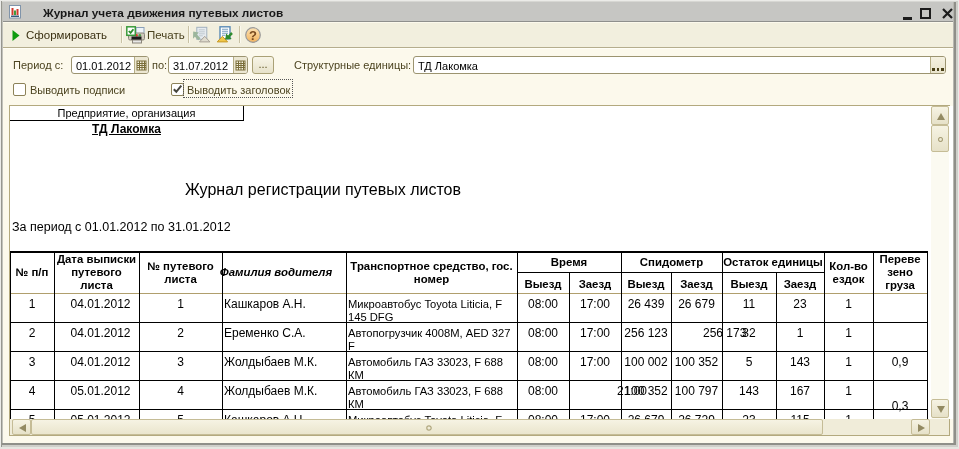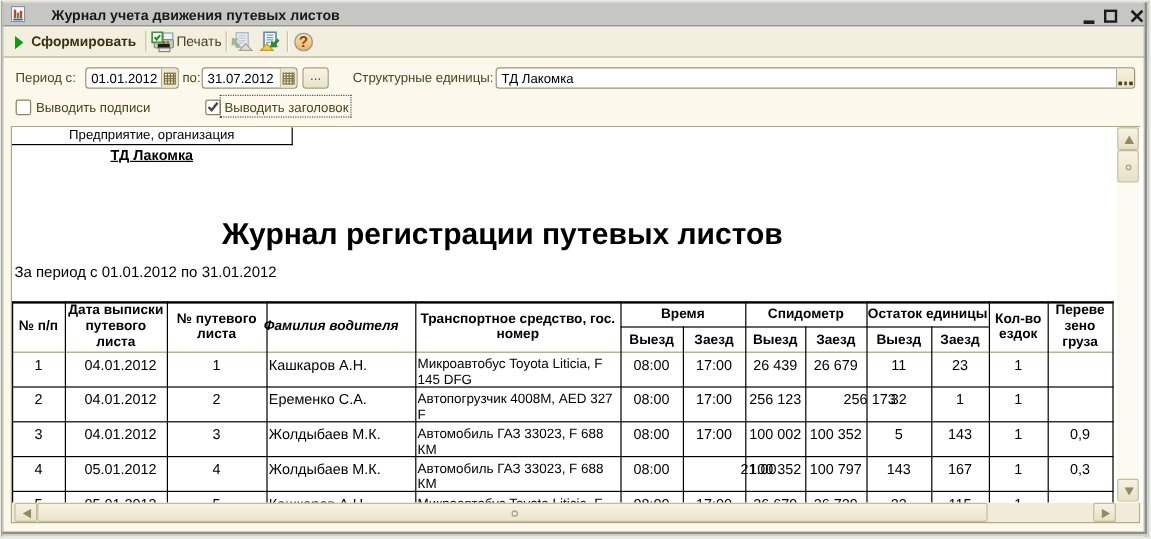--- a/index.html
+++ b/index.html
@@ -6,21 +6,21 @@
 html,body { width:959px; height:449px; overflow:hidden; }
 body { font-family:"Liberation Sans", sans-serif; position:relative; background:#fcf9ec; }
 .abs { position:absolute; }
 
 #frame { position:absolute; inset:0; background:#fcf9ec; }
 #titlebar { position:absolute; left:2px; top:2px; right:2px; height:20px; background:#c6c6c3; border-bottom:1px solid #8f8f8c; }
 #title { position:absolute; left:25px; top:4px; font-size:11.8px; font-weight:bold; color:#181818; letter-spacing:0px;margin-left:16px; }
 
 #toolbar { position:absolute; left:3px; top:23px; right:3px; height:25px; background:#f2efde; border-bottom:1px solid #b5ad8d; box-shadow:0 1px 0 #fffef6; }
 .sep { position:absolute; top:3px; height:17px; width:1px; background:#c9c2a5; box-shadow:1px 0 0 #fbf9ee; }
-#btngen { position:absolute; left:23px; top:6px; font-size:11.5px; font-weight:bold; color:#3a3012; }
+#btngen { position:absolute; left:23px; top:6px; font-size:11.5px; font-weight:normal; color:#3a3012; }
 .tbtext { position:absolute; top:6px; font-size:11.5px; color:#4a421f; }
 
 .lbl { position:absolute; font-size:11px; color:#4c4420; }
 .inp { position:absolute; top:56px; height:18px; background:#fff; border:1px solid #9c9470; border-radius:3px; }
 .inp .txt { position:absolute; left:4px; top:3px; font-size:11px; color:#000; }
 .calbtn { position:absolute; right:0; top:0; bottom:0; width:14px; background:#ece7d2; border-left:1px solid #b5ad85; border-radius:0 2px 2px 0; }
 .btn { position:absolute; top:56px; height:18px; background:linear-gradient(#f8f5e7,#e7e2ca); border:1px solid #aaa176; border-radius:3px; color:#5c5220; font-size:11px; text-align:center; }
 .cb { position:absolute; top:83px; width:13px; height:13px; background:#fff; border:1px solid #8c8258; border-radius:2px; }
 
 #doc { position:absolute; left:9px; top:105px; width:941px; height:331px; border:1px solid #b3a97e; background:#fff; }
@@ -134,21 +134,21 @@
 <div class="abs" style="left:184px;top:80px;width:108px;height:17px;outline:1px dotted #555;"></div>
 <div class="lbl" style="left:187px;top:84px">Выводить заголовок</div>
 
 <div id="doc">
 <div id="docclip">
 
   <div class="ln" style="left:233px;top:0;width:1px;height:15px"></div>
   <div class="ln" style="left:0;top:14px;width:234px;height:1px"></div>
   <div class="cell" style="left:0;top:1px;width:233px;font-size:11px;text-align:center">Предприятие, организация</div>
   <div class="cell" style="left:0;top:16px;width:233px;font-size:12px;font-weight:bold;text-align:center"><span style="text-decoration:underline">ТД Лакомка</span></div>
-  <div class="cell" style="left:175px;top:75px;font-size:25px;font-weight:bold">Журнал регистрации путевых листов</div>
+  <div class="cell" style="left:175px;top:75px;font-size:16px;font-weight:normal">Журнал регистрации путевых листов</div>
   <div class="cell" style="left:2px;top:114px;font-size:12.5px">За период с 01.01.2012 по 31.01.2012</div>
 <div class="ln" style="left: 0px; top: 145px; width: 918px; height: 2px;"></div>
       <div class="ln" style="left: 507px; top: 166px; width: 307px; height: 1px;"></div>
       <div class="ln" style="left: 0px; top: 187px; width: 918px; height: 1px; background: rgb(176, 159, 109);"></div>
       <div class="ln" style="left: 0px; top: 216px; width: 918px; height: 1px;"></div>
       <div class="ln" style="left: 0px; top: 245px; width: 918px; height: 1px;"></div>
       <div class="ln" style="left: 0px; top: 274px; width: 918px; height: 1px;"></div>
       <div class="ln" style="left: 0px; top: 303px; width: 918px; height: 1px;"></div>
       <div class="ln" style="left: 0px; top: 145px; width: 1px; height: 168px;"></div>
       <div class="ln" style="left: 44px; top: 145px; width: 1px; height: 168px;"></div>
@@ -222,21 +222,21 @@
       <div class="cell dat ctr" style="left: 129px; top: 279px; width: 83px;">4</div>
       <div class="cell dat" style="left: 214px; top: 279px; width: 119px;">Жолдыбаев М.К.</div>
       <div class="cell dat nw" style="left: 338px; top: 279px;">Автомобиль ГАЗ 33023, F 688<br>КМ</div>
       <div class="cell dat ctr" style="left: 507px; top: 279px; width: 52px;">08:00</div>
       <div class="cell dat ctr" style="left: 559px; top: 279px; width: 52px; padding-left: 48px;">21:00</div>
       <div class="cell dat ctr" style="left: 611px; top: 279px; width: 50px;">100&nbsp;352</div>
       <div class="cell dat ctr" style="left: 661px; top: 279px; width: 51px;">100&nbsp;797</div>
       <div class="cell dat ctr" style="left: 712px; top: 279px; width: 54px;">143</div>
       <div class="cell dat ctr" style="left: 766px; top: 279px; width: 48px;">167</div>
       <div class="cell dat ctr" style="left: 814px; top: 279px; width: 49px;">1</div>
-      <div class="cell dat ctr" style="left: 863px; top: 279px; width: 54px;">0,3</div>
+      <div class="cell dat ctr" style="left: 863px; top: 294px; width: 54px;">0,3</div>
       <div class="cell dat ctr" style="left: 0px; top: 308px; width: 44px;">5</div>
       <div class="cell dat ctr" style="left: 48px; top: 308px; width: 85px;">05.01.2012</div>
       <div class="cell dat ctr" style="left: 129px; top: 308px; width: 83px;">5</div>
       <div class="cell dat" style="left: 214px; top: 308px; width: 119px;">Кашкаров А.Н.</div>
       <div class="cell dat nw" style="left: 338px; top: 308px;">Микроавтобус Toyota Liticia, F<br>145 DFG</div>
       <div class="cell dat ctr" style="left: 507px; top: 308px; width: 52px;">08:00</div>
       <div class="cell dat ctr" style="left: 559px; top: 308px; width: 52px;">17:00</div>
       <div class="cell dat ctr" style="left: 611px; top: 308px; width: 50px;">26&nbsp;679</div>
       <div class="cell dat ctr" style="left: 661px; top: 308px; width: 51px;">26&nbsp;729</div>
       <div class="cell dat ctr" style="left: 712px; top: 308px; width: 54px;">23</div>

